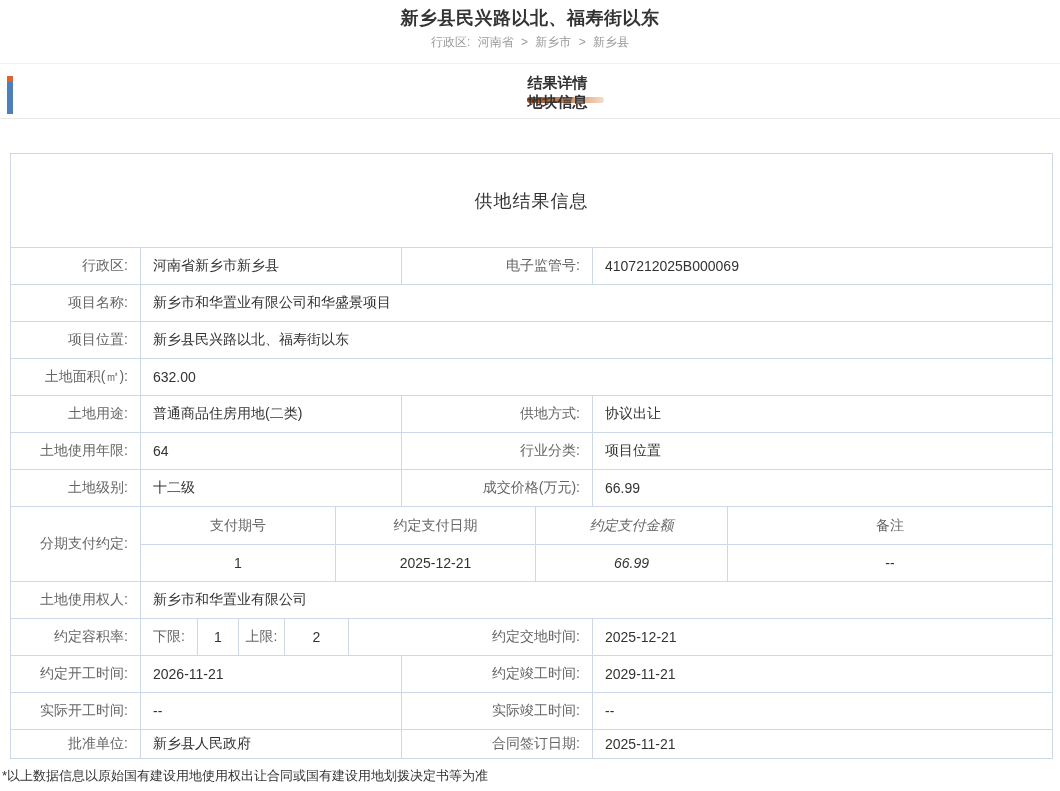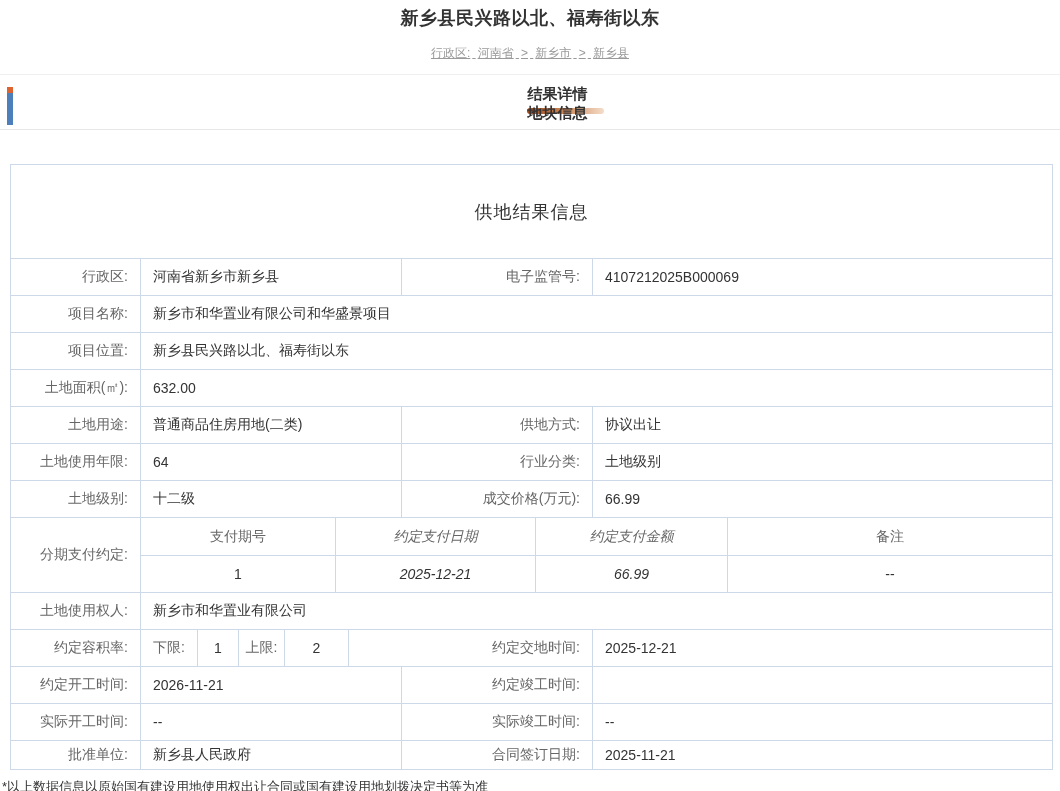--- a/index.html
+++ b/index.html
@@ -12,25 +12,24 @@
   
   .page-title {
     padding-top: 6px;
     text-align: center;
     font-size: 18px;
     font-weight: bold;
     color: #333;
     letter-spacing: 0.5px;
   }
   .breadcrumb {
-    margin-top: 15px;
+    margin-top: 4px;
     text-align: center;
     font-size: 12px;
     color: #9a9a9a;
-    text-decoration: underline;
   }
   .breadcrumb span { margin: 0 2px; }
   .breadcrumb .crumb-link { cursor: pointer; }
   .header-divider {
     margin-top: 12px;
     border-top: 1px solid #f0f0f0;
   }
   
   .tabbar {
     position: relative;
@@ -109,21 +108,21 @@
   
   .subtable { flex: 1; display: flex; flex-direction: column; }
   .subrow { display: flex; height: 37px; }
   .subrow + .subrow { border-top: 1px solid #cdd9e8; }
   .subcell {
     display: flex; align-items: center; justify-content: center;
     font-size: 14px; color: #333; text-align: center;
   }
   .subcell.head { color: #666; }
   .sw1 { width: 195px; flex: none; border-right: 1px solid #cdd9e8; }
-  .sw2 { width: 200px; flex: none; border-right: 1px solid #cdd9e8; font-style: italic; }
+  .sw2 { width: 200px; flex: none; border-right: 1px solid #cdd9e8; }
   .sw3 { width: 192px; flex: none; border-right: 1px solid #cdd9e8; font-style: italic; }
   .sw4 { flex: 1; }
   
   .w-r1 { width: 57px; flex: none; }
   .w-r2 { width: 41px; flex: none; }
   .w-r3 { width: 46px; flex: none; }
   .w-r4 { width: 64px; flex: none; }
   .w-r5 { width: 244px; flex: none; }
   
   .footnote {
@@ -194,21 +193,21 @@
     <div class="cell label br w-l1">土地用途:</div>
     <div class="cell value br w-v1">普通商品住房用地(二类)</div>
     <div class="cell label br w-l2">供地方式:</div>
     <div class="cell value w-v2">协议出让</div>
   </div>
 
   <div class="row">
     <div class="cell label br w-l1">土地使用年限:</div>
     <div class="cell value br w-v1">64</div>
     <div class="cell label br w-l2">行业分类:</div>
-    <div class="cell value w-v2">土地级别</div>
+    <div class="cell value w-v2">项目位置</div>
   </div>
 
   <div class="row">
     <div class="cell label br w-l1">土地级别:</div>
     <div class="cell value br w-v1">十二级</div>
     <div class="cell label br w-l2">成交价格(万元):</div>
     <div class="cell value w-v2">66.99</div>
   </div>
 
   <div class="row tall">
@@ -241,20 +240,21 @@
     <div class="cell label center br w-r3">上限:</div>
     <div class="cell value center br w-r4">2</div>
     <div class="cell label br w-r5">约定交地时间:</div>
     <div class="cell value w-v2">2025-12-21</div>
   </div>
 
   <div class="row">
     <div class="cell label br w-l1">约定开工时间:</div>
     <div class="cell value br w-v1">2026-11-21</div>
     <div class="cell label br w-l2">约定竣工时间:</div>
+    <div class="cell value w-v2">2029-11-21</div>
   </div>
 
   <div class="row">
     <div class="cell label br w-l1">实际开工时间:</div>
     <div class="cell value br w-v1">--</div>
     <div class="cell label br w-l2">实际竣工时间:</div>
     <div class="cell value w-v2">--</div>
   </div>
 
   <div class="row short">

